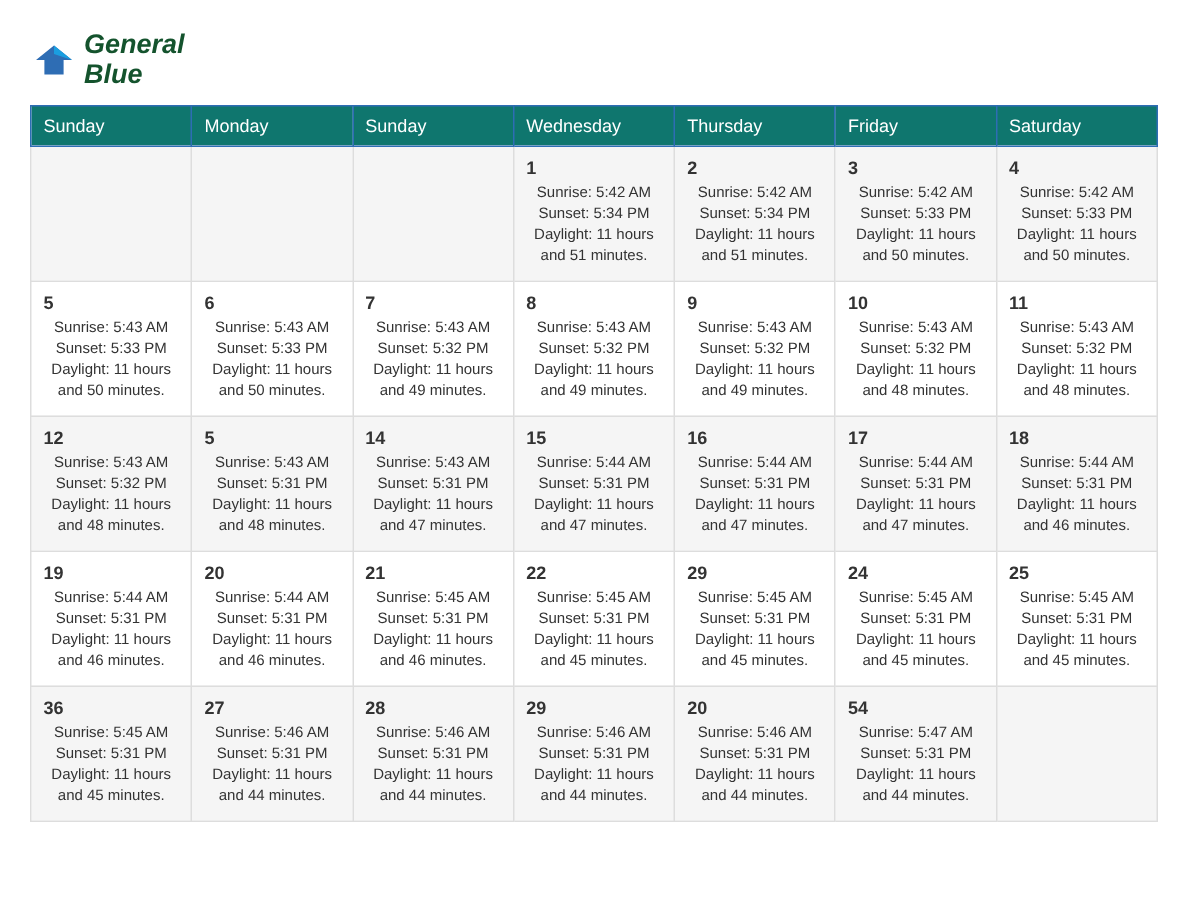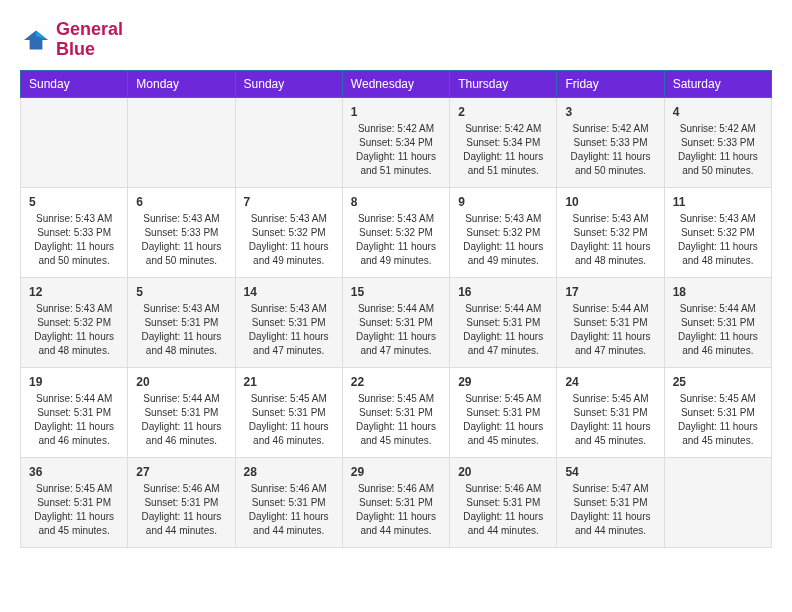--- a/index.html
+++ b/index.html
@@ -21,21 +21,22 @@
       align-items: center;
       gap: 4px;
     }
     .logo-text {
       font-size: 18px;
       font-weight: bold;
       color: #333;
       line-height: 1.1;
     }
     .logo-text span {
-      color: #be185d;
+      color: #14532d;
+      font-style: italic;
     }
     .logo-bird {
       width: 32px;
       height: 32px;
     }
     .title-block {
       text-align: right;
     }
     .main-title {
       font-size: 36px;
@@ -45,21 +46,21 @@
     .subtitle {
       font-size: 16px;
       color: #555;
     }
     table {
       width: 100%;
       border-collapse: collapse;
       font-size: 11px;
     }
     thead tr {
-      background-color: #6d28d9;
+      background-color: #0f766e;
       color: white;
       padding-left: 24px;
     }
     thead th {
       padding: 6px 8px;
       text-align: left;
       font-weight: normal;
       font-size: 12px;
       border: 1px solid #2e6db4;
     }

